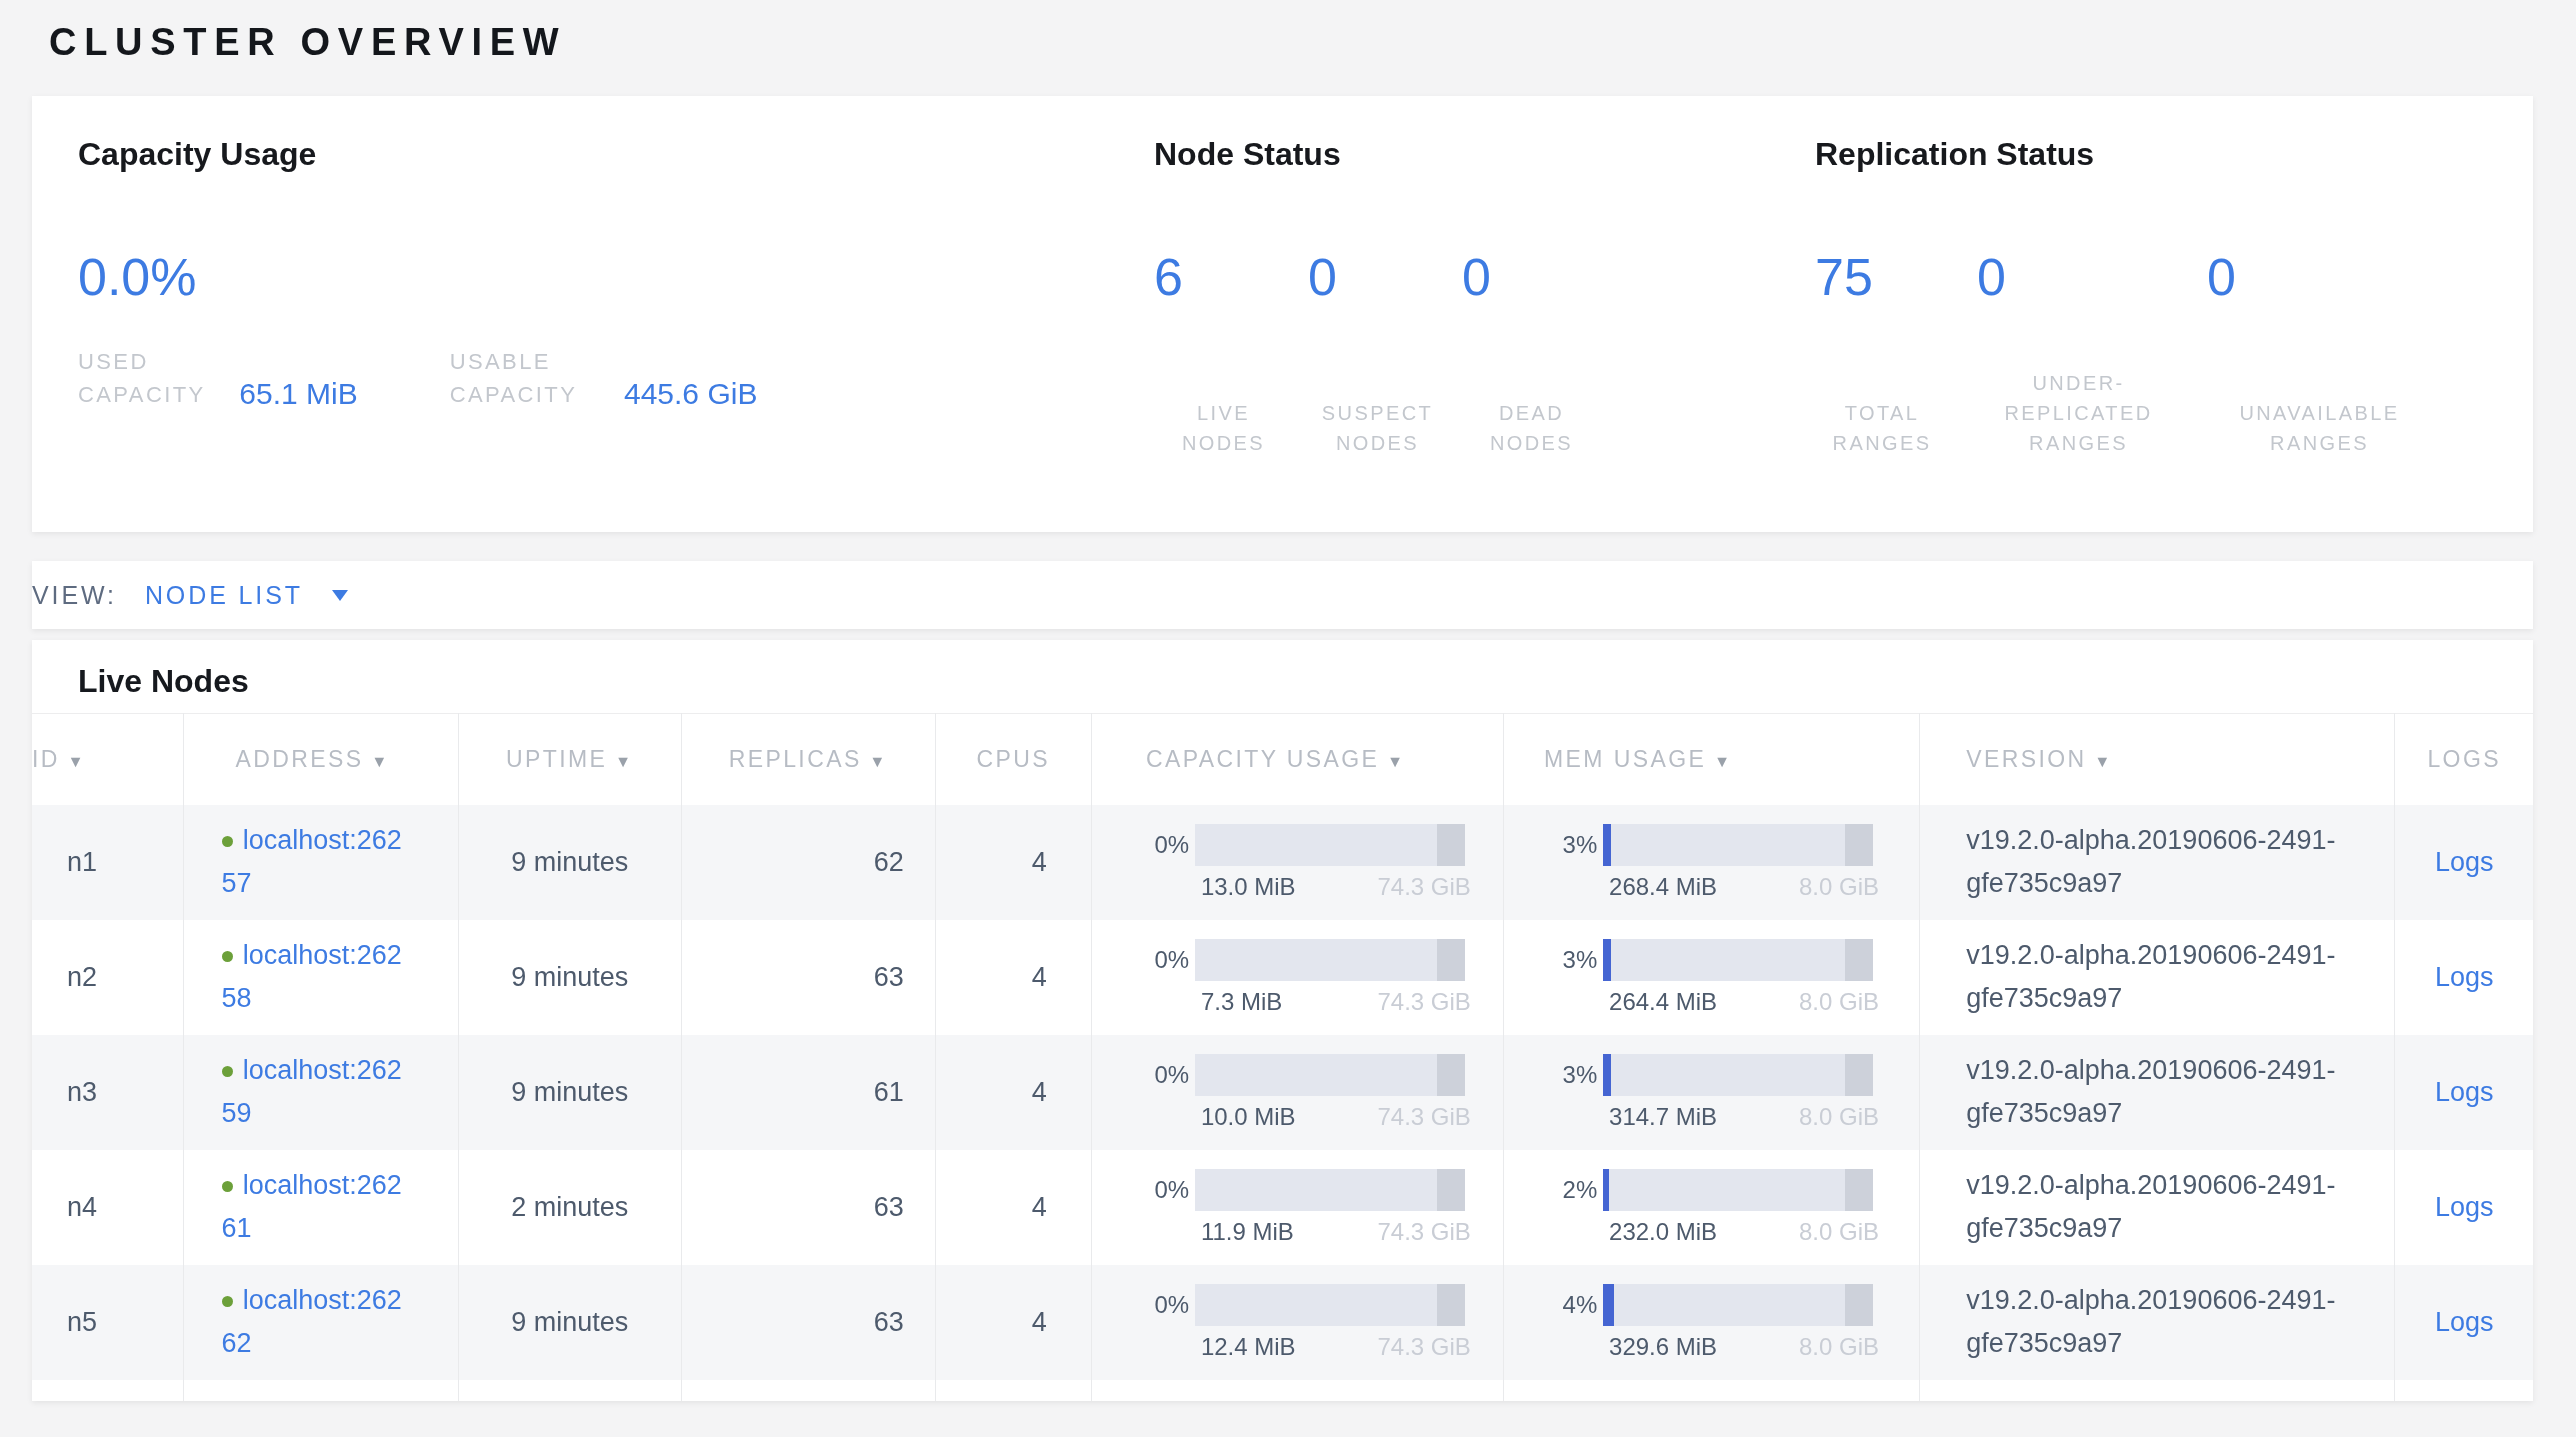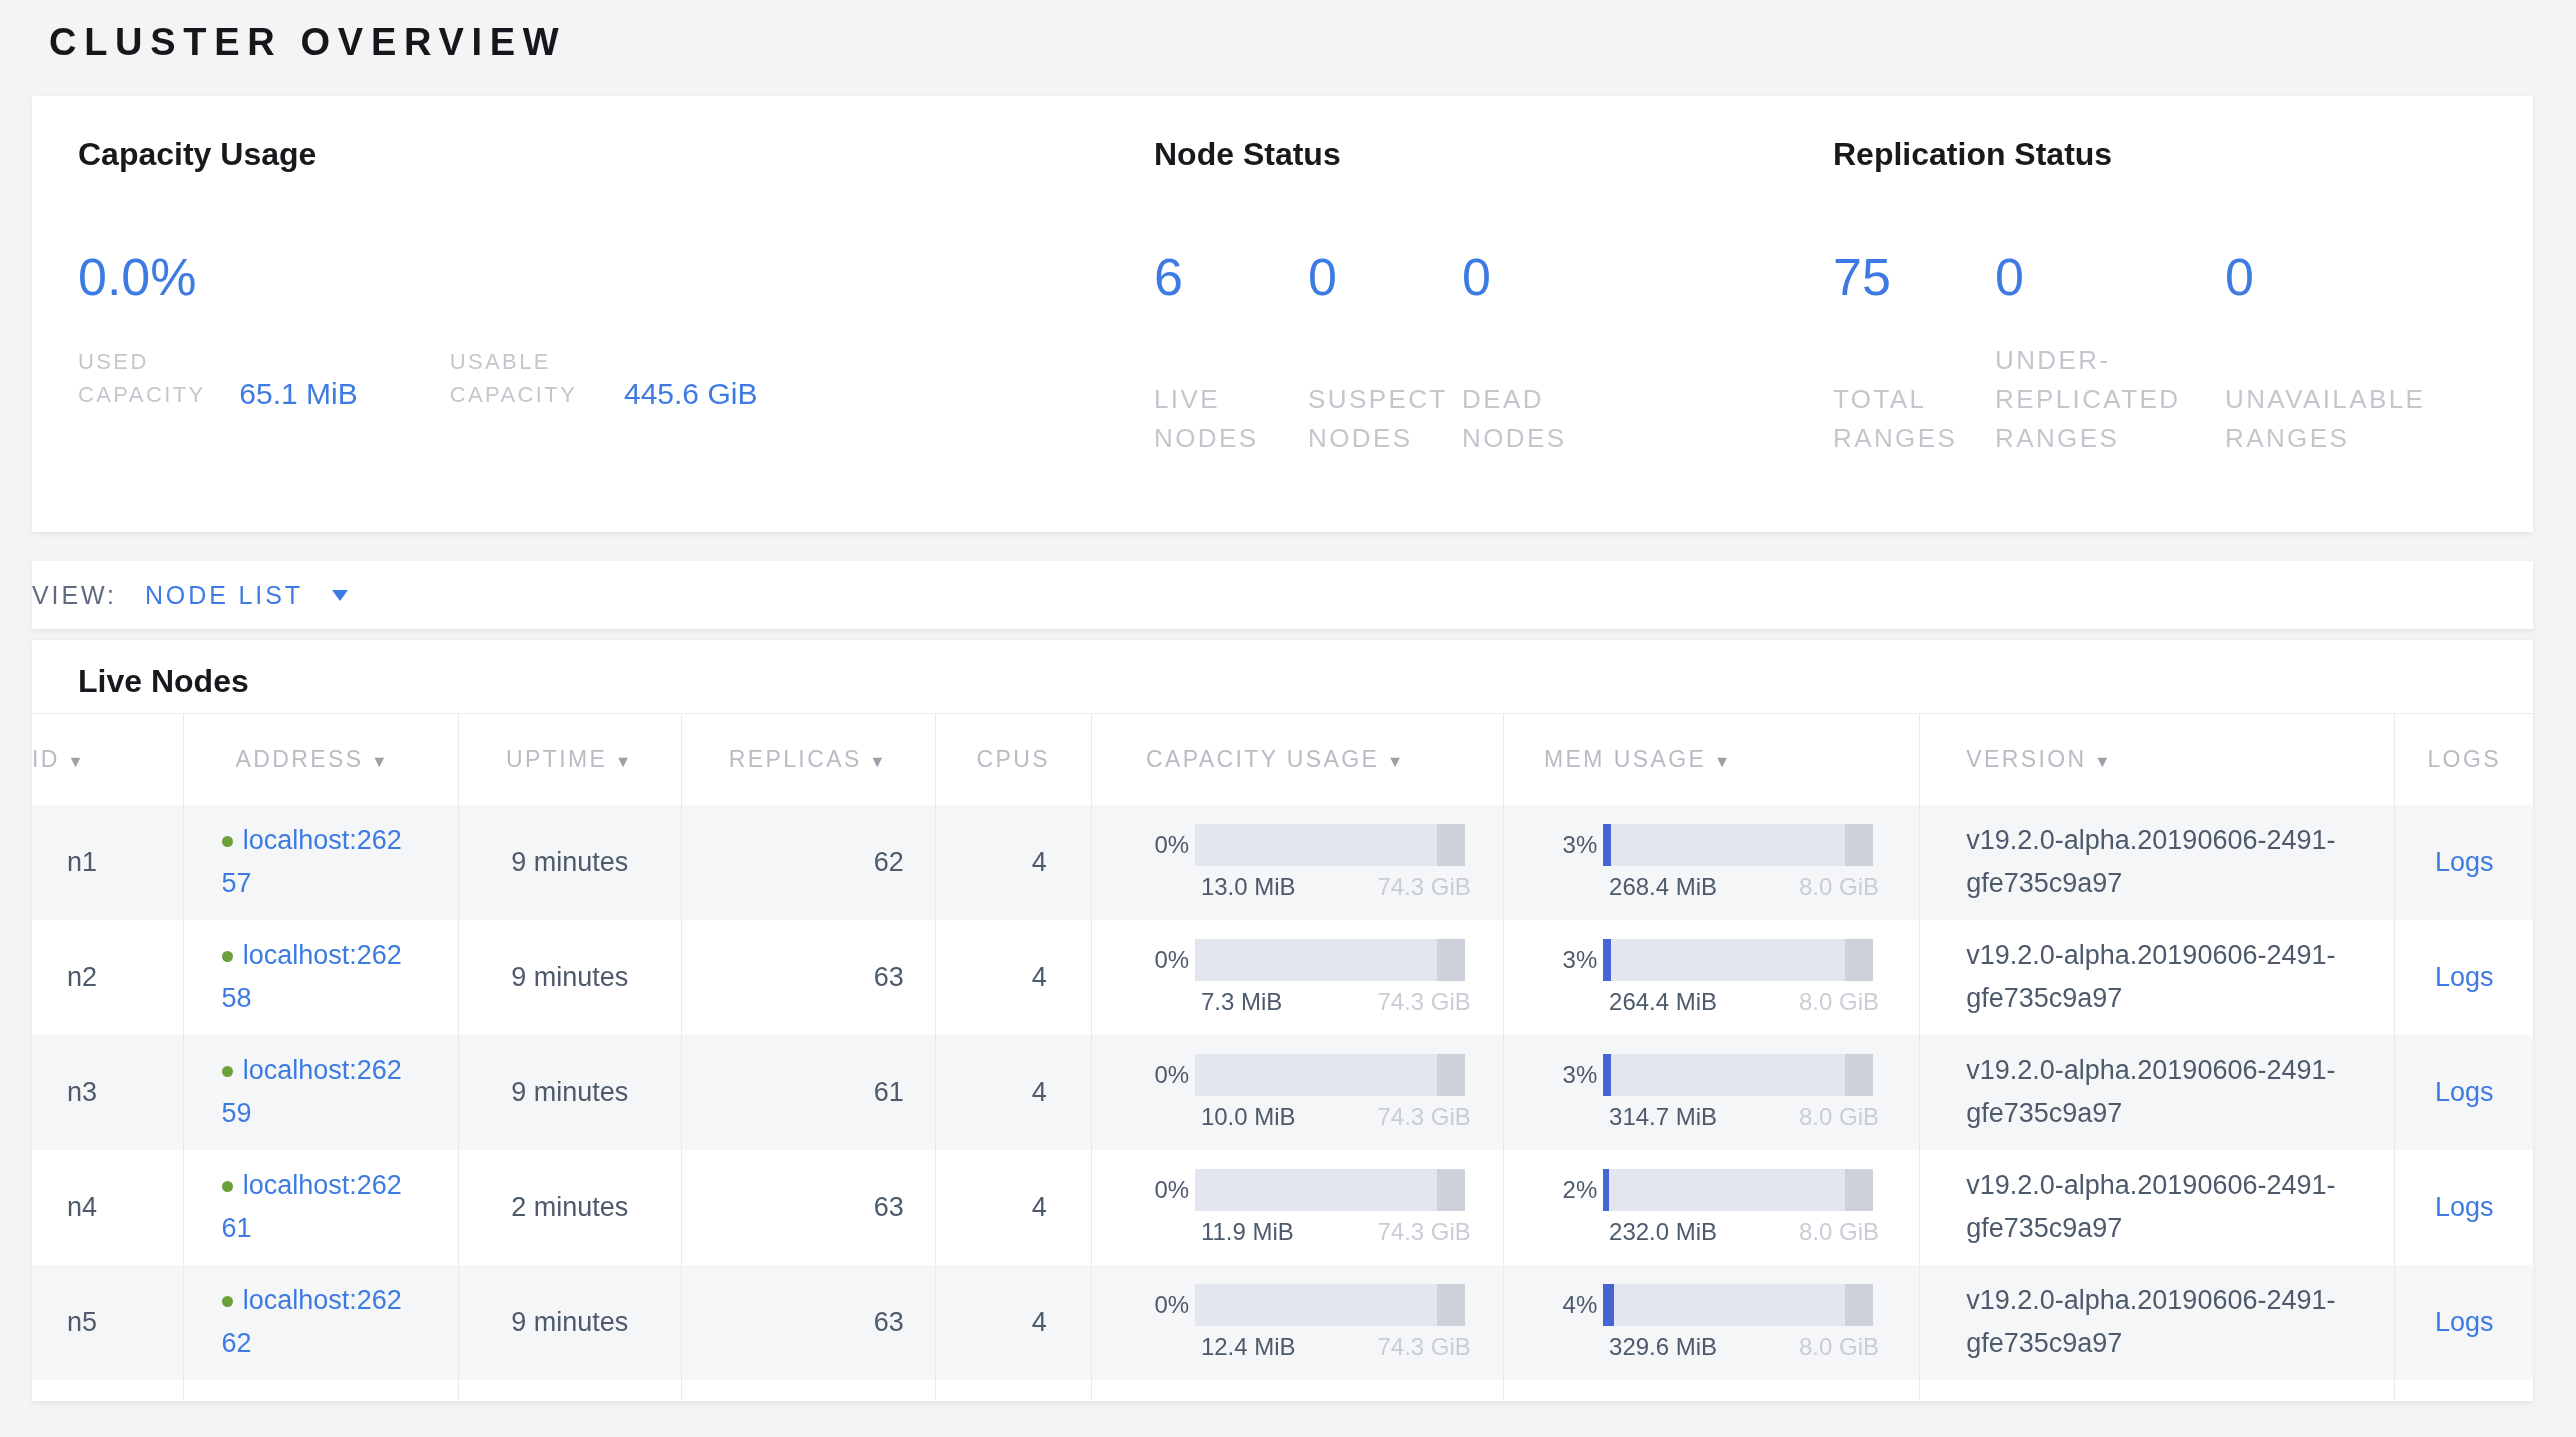--- a/index.html
+++ b/index.html
@@ -23,21 +23,21 @@
     letter-spacing:7.7px;color:#14171c;}
 
   
   .card{position:absolute;left:32px;width:2501px;background:#fff;
     box-shadow:0 1.9px 5.8px rgba(0,0,0,.07);}
   .summary-card{top:96px;height:436px;padding:39px 0 0 46px;display:flex;}
   .sec-title{font-size:32px;font-weight:700;color:#17191d;line-height:38px;}
 
   .col-capacity{width:1076px;flex-shrink:0;}
   .col-nodes{width:591px;flex-shrink:0;margin-left:0;}
-  .col-repl{margin-left:88px;}
+  .col-repl{margin-left:70px;}
 
   
   .cap-row{display:flex;margin-top:78px;}
   .big-num{font-size:52px;line-height:52px;color:var(--accent);}
   .pct-box{width:157px;flex-shrink:0;}
   .cap-chart{width:613px;position:relative;margin-top:17px;}
   .cap-bar{position:relative;width:613px;height:43px;background:#e7e9ef;overflow:hidden;}
   .cap-dark{position:absolute;left:521px;top:0;width:92px;height:43px;background:#d1d4dc;}
   .cap-ticks{position:relative;height:22px;}
   .tickmark{position:absolute;top:9.6px;width:1.9px;height:12.5px;background:#b9bec7;}
@@ -52,21 +52,21 @@
   .caption{font-size:22px;letter-spacing:2.4px;line-height:1.5;color:var(--caption);}
   .cap-stat .caption{display:inline-block;}
   .w-used{max-width:146px;}
   .w-usable{max-width:159px;}
   .stat-big-value{font-size:30px;color:var(--accent);margin-left:15.3px;margin-bottom:0px;white-space:nowrap;}
 
   
   .stats-row{display:flex;margin-top:78px;height:207px;}
   .stat{display:flex;flex-direction:column;height:100%;}
   .stat-value{font-size:52px;line-height:52px;color:var(--accent);}
-  .stat-label{margin-top:auto;font-size:26px;letter-spacing:2.4px;line-height:1.5;color:var(--caption);}
+  .stat-label{margin-top:auto;font-size:20px;letter-spacing:2.4px;line-height:1.5;color:var(--caption);text-align:center;}
   .col-nodes .stat{width:154px;}
   .col-nodes .stat-label{max-width:139px;}
   .col-repl .stat:nth-child(1){width:162px;}
   .col-repl .stat:nth-child(2){width:230px;}
   .col-repl .stat:nth-child(3){width:240px;}
   .col-repl .stat:nth-child(1) .stat-label{max-width:134px;}
   .col-repl .stat:nth-child(2) .stat-label{max-width:203px;}
   .col-repl .stat:nth-child(3) .stat-label{max-width:225px;}
 
   

